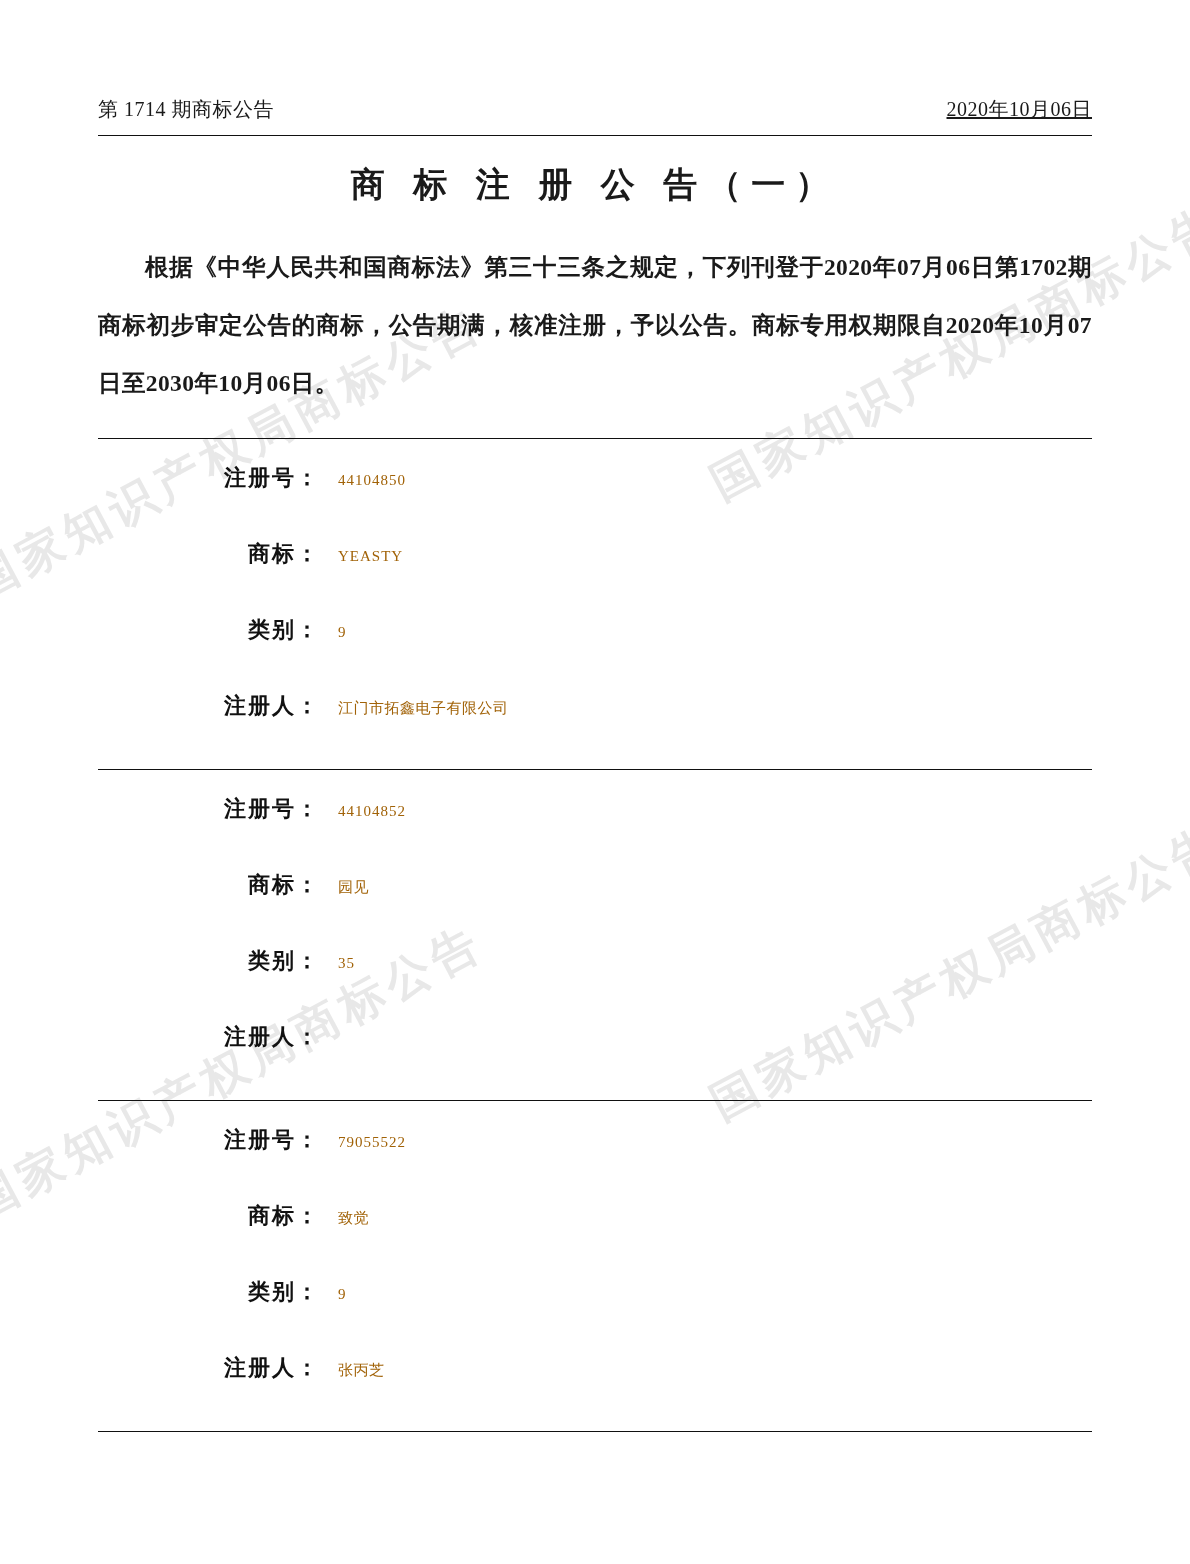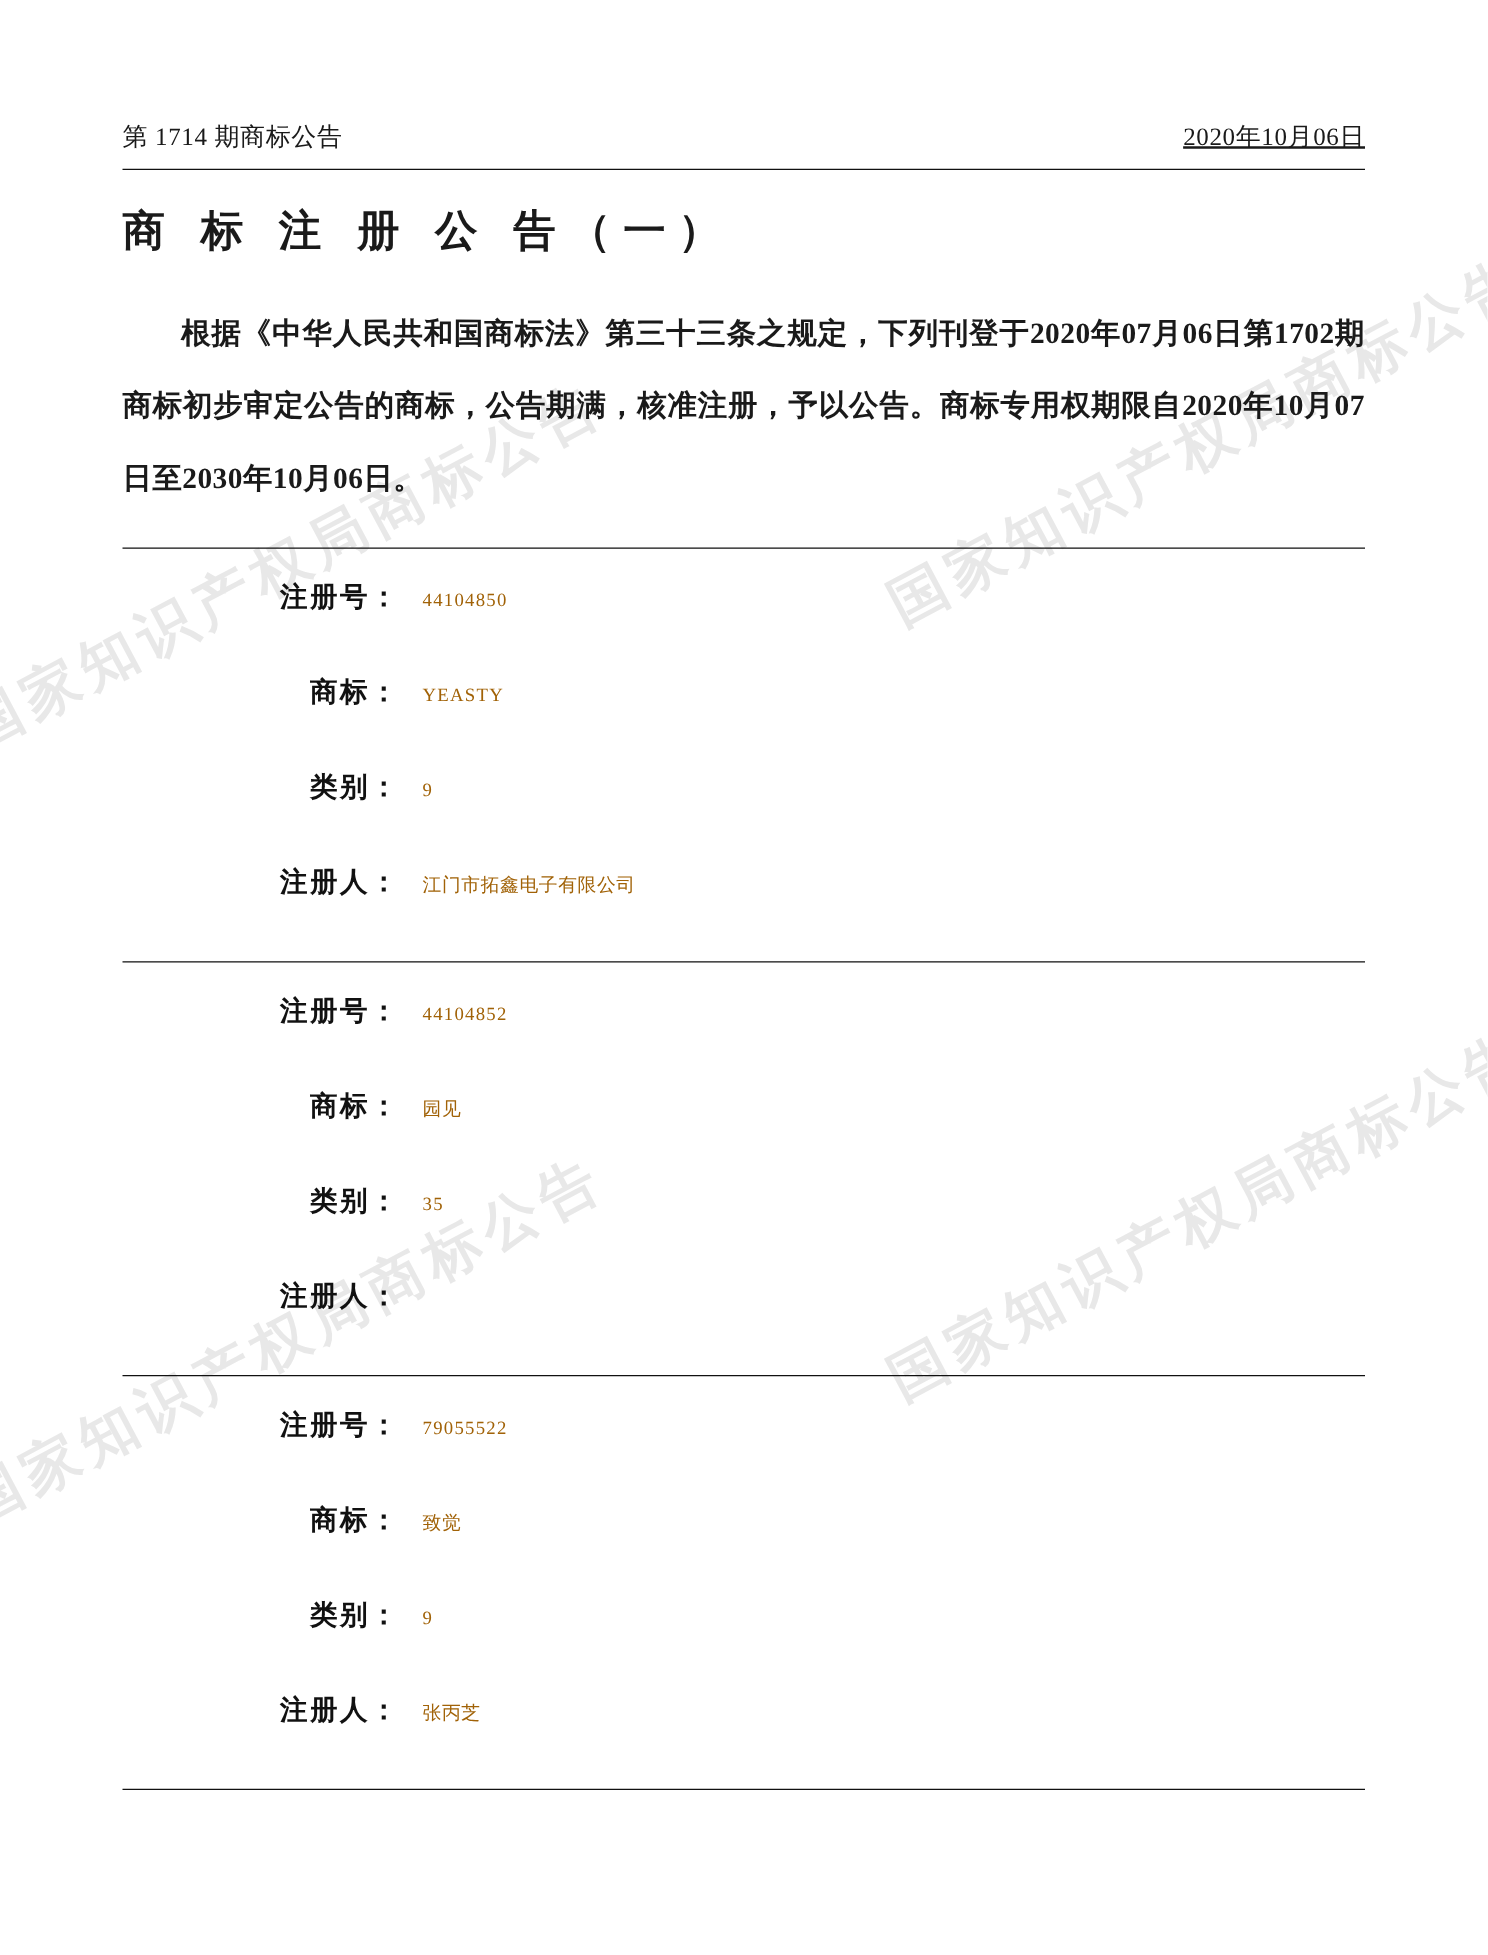--- a/index.html
+++ b/index.html
@@ -56,20 +56,21 @@
   }
   .header-left { font-family: "Liberation Serif", serif; }
   .header-right { font-family: "Liberation Serif", serif; text-decoration: underline; }
 
   .header-rule {
     margin-top: 12px;
     border-top: 1.6px solid #111;
   }
 
   .doc-title {
+    text-align: center;
     font-size: 34px;
     font-weight: 700;
     letter-spacing: 10px;
     margin-top: 26px;
     font-family: "Liberation Serif", serif;
   }
 
   .intro {
     margin-top: 30px;
     font-size: 23.5px;

